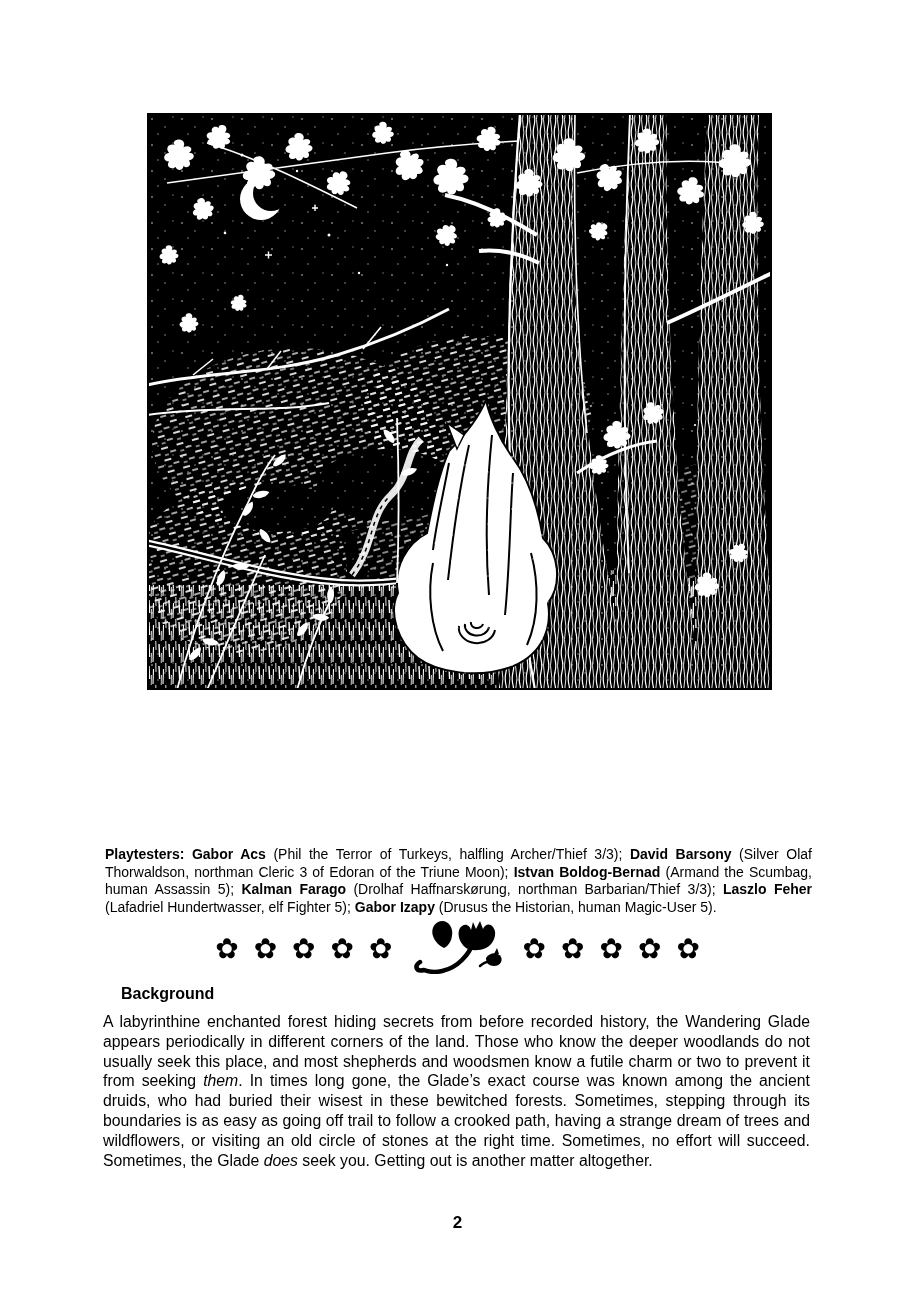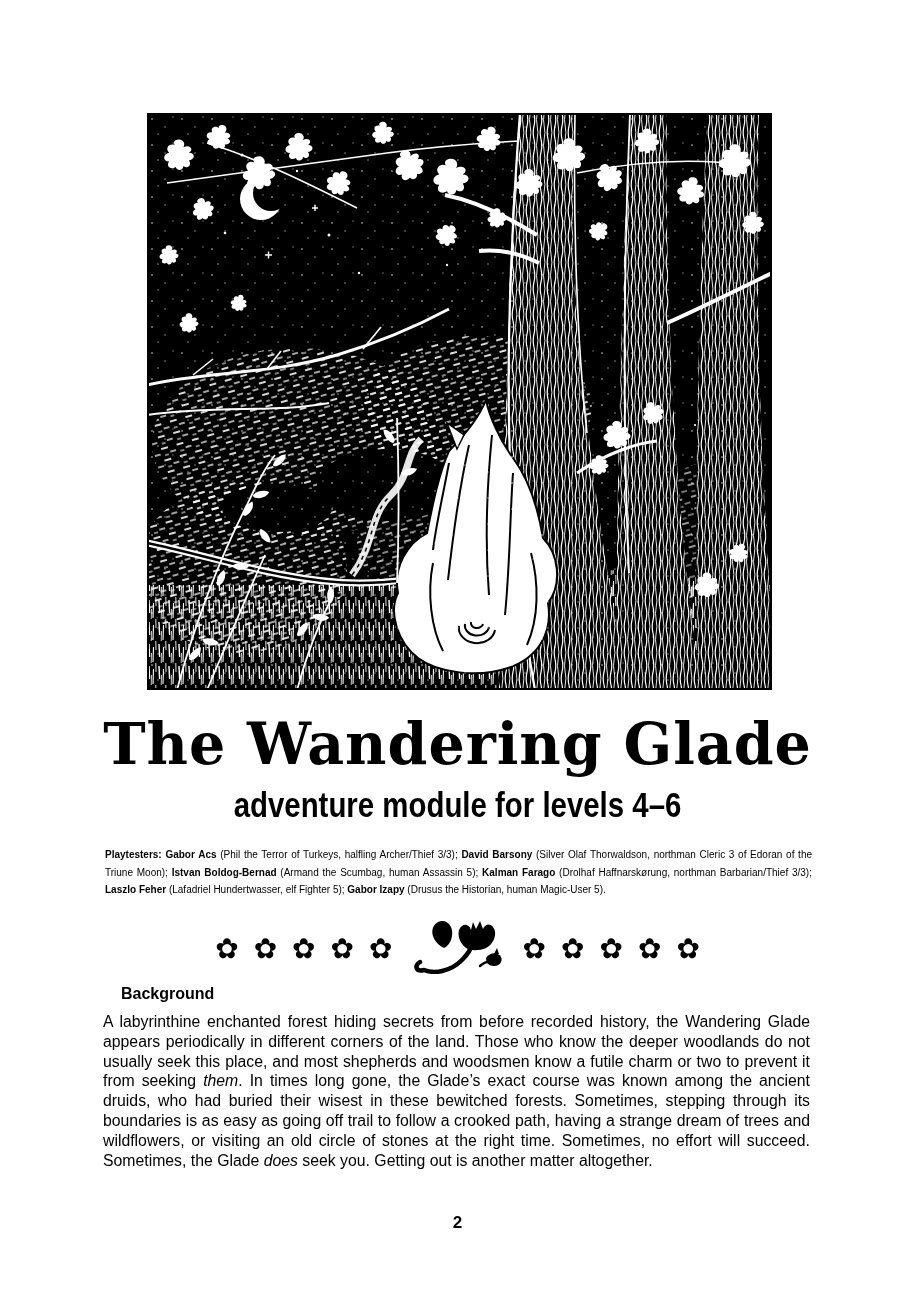--- a/index.html
+++ b/index.html
@@ -7,21 +7,21 @@
         font-family:"Liberation Sans",sans-serif;color:#000;overflow:hidden;}
   .art{position:absolute;left:147px;top:113px;width:625px;height:577px;}
   .art svg{display:block;width:625px;height:577px;}
   .title{position:absolute;left:0;right:0;top:710px;text-align:center;
          font-family:"DejaVu Serif",serif;font-weight:bold;font-size:57px;
          letter-spacing:1px;white-space:nowrap;}
   .subtitle-wrap{position:absolute;left:0;right:0;top:785px;text-align:center;}
   .subtitle{display:inline-block;font-weight:bold;font-size:35px;
             transform:scaleX(.84);transform-origin:center;white-space:nowrap;}
   .credits{position:absolute;left:105px;width:707px;top:846px;
-           font-size:10px;line-height:17.6px;text-align:justify;}
+           font-size:14px;line-height:17.6px;text-align:justify;}
   .ornaments{position:absolute;left:0;right:0;top:920px;height:58px;
              display:flex;justify-content:center;align-items:center;gap:15px;}
   .flower{font-family:"DejaVu Sans",sans-serif;font-size:28px;line-height:1;color:#000;}
   .tulip{width:96px;height:56px;margin:0 2px;transform:translateY(-3px);}
   .bg-heading{position:absolute;left:105px;top:969px;font-size:16px;font-weight:bold;}
   .bg-paragraph{position:absolute;left:103px;width:707px;top:1012px;
                 font-size:15.8px;line-height:19.8px;text-align:justify;}
   .page-num{position:absolute;left:0;right:0;top:1213px;text-align:center;
             font-weight:bold;font-size:17px;}
 </style>
@@ -189,24 +189,20 @@
           <use href="#leafS" transform="translate(246,330) rotate(-100)"></use>
           <use href="#leafS" transform="translate(254,360) rotate(10)"></use>
         </g>
       </g>
 
       <rect width="625" height="577" fill="url(#speck)" opacity=".55"></rect>
       <rect x="1" y="1" width="623" height="575" fill="none" stroke="#000" stroke-width="2"></rect>
     </svg>
   </div>
 
-  <h1 class="title" style="margin:0;">The Wandering Glade</h1>
-  <div class="subtitle-wrap">
-    <span class="subtitle">adventure module for levels 4–6</span>
-  </div>
 
   <p class="credits" style="margin:0;"><span style="font-weight: bold;">Playtesters: </span><span style="font-weight: bold;">Gabor Acs</span><span> (Phil the Terror of Turkeys, halfling Archer/Thief 3/3); </span><span style="font-weight: bold;">David Barsony</span><span> (Silver Olaf Thorwaldson, northman Cleric 3 of Edoran of the Triune Moon); </span><span style="font-weight: bold;">Istvan Boldog-Bernad</span><span> (Armand the Scumbag, human Assassin 5); </span><span style="font-weight: bold;">Kalman Farago</span><span> (Drolhaf Haffnarskørung, northman Barbarian/Thief 3/3); </span><span style="font-weight: bold;">Laszlo Feher</span><span> (Lafadriel Hundertwasser, elf Fighter 5); </span><span style="font-weight: bold;">Gabor Izapy</span><span> (Drusus the Historian, human Magic-User 5).</span></p>
 
   <div class="ornaments">
     <span class="flower">✿</span>
     <span class="flower">✿</span>
     <span class="flower">✿</span>
     <span class="flower">✿</span>
     <span class="flower">✿</span>
     <svg class="tulip" viewBox="0 0 96 56" xmlns="http://www.w3.org/2000/svg">

